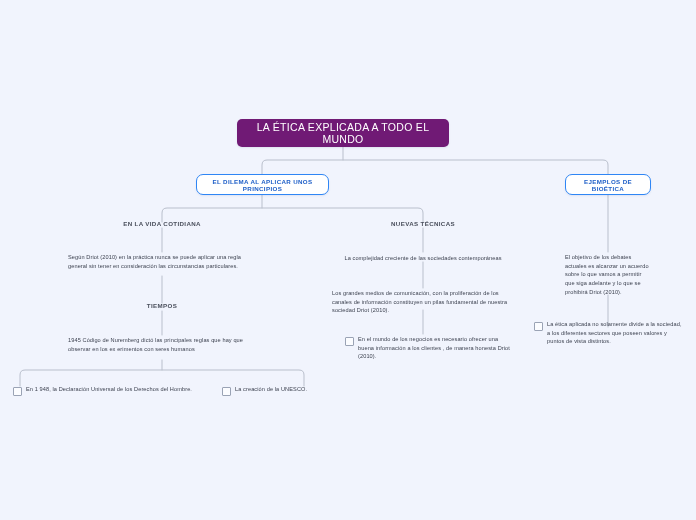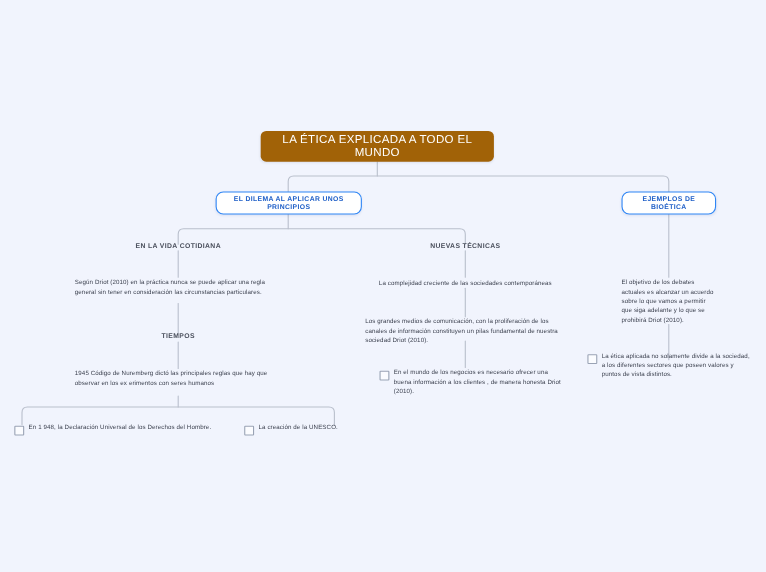--- a/index.html
+++ b/index.html
@@ -31,21 +31,21 @@
   .node {
     position: absolute;
     box-sizing: border-box;
   }
 
   .node-root {
     left: 237px;
     top: 119px;
     width: 212px;
     height: 28px;
-    background: #a16207;
+    background: #701a75;
     border-radius: 5px;
     color: #ffffff;
     font-size: 10.5px;
     letter-spacing: 0.3px;
     display: flex;
     align-items: center;
     justify-content: center;
     text-align: center;
     box-shadow: 0 1px 2px rgba(60,80,120,0.10);
   }

